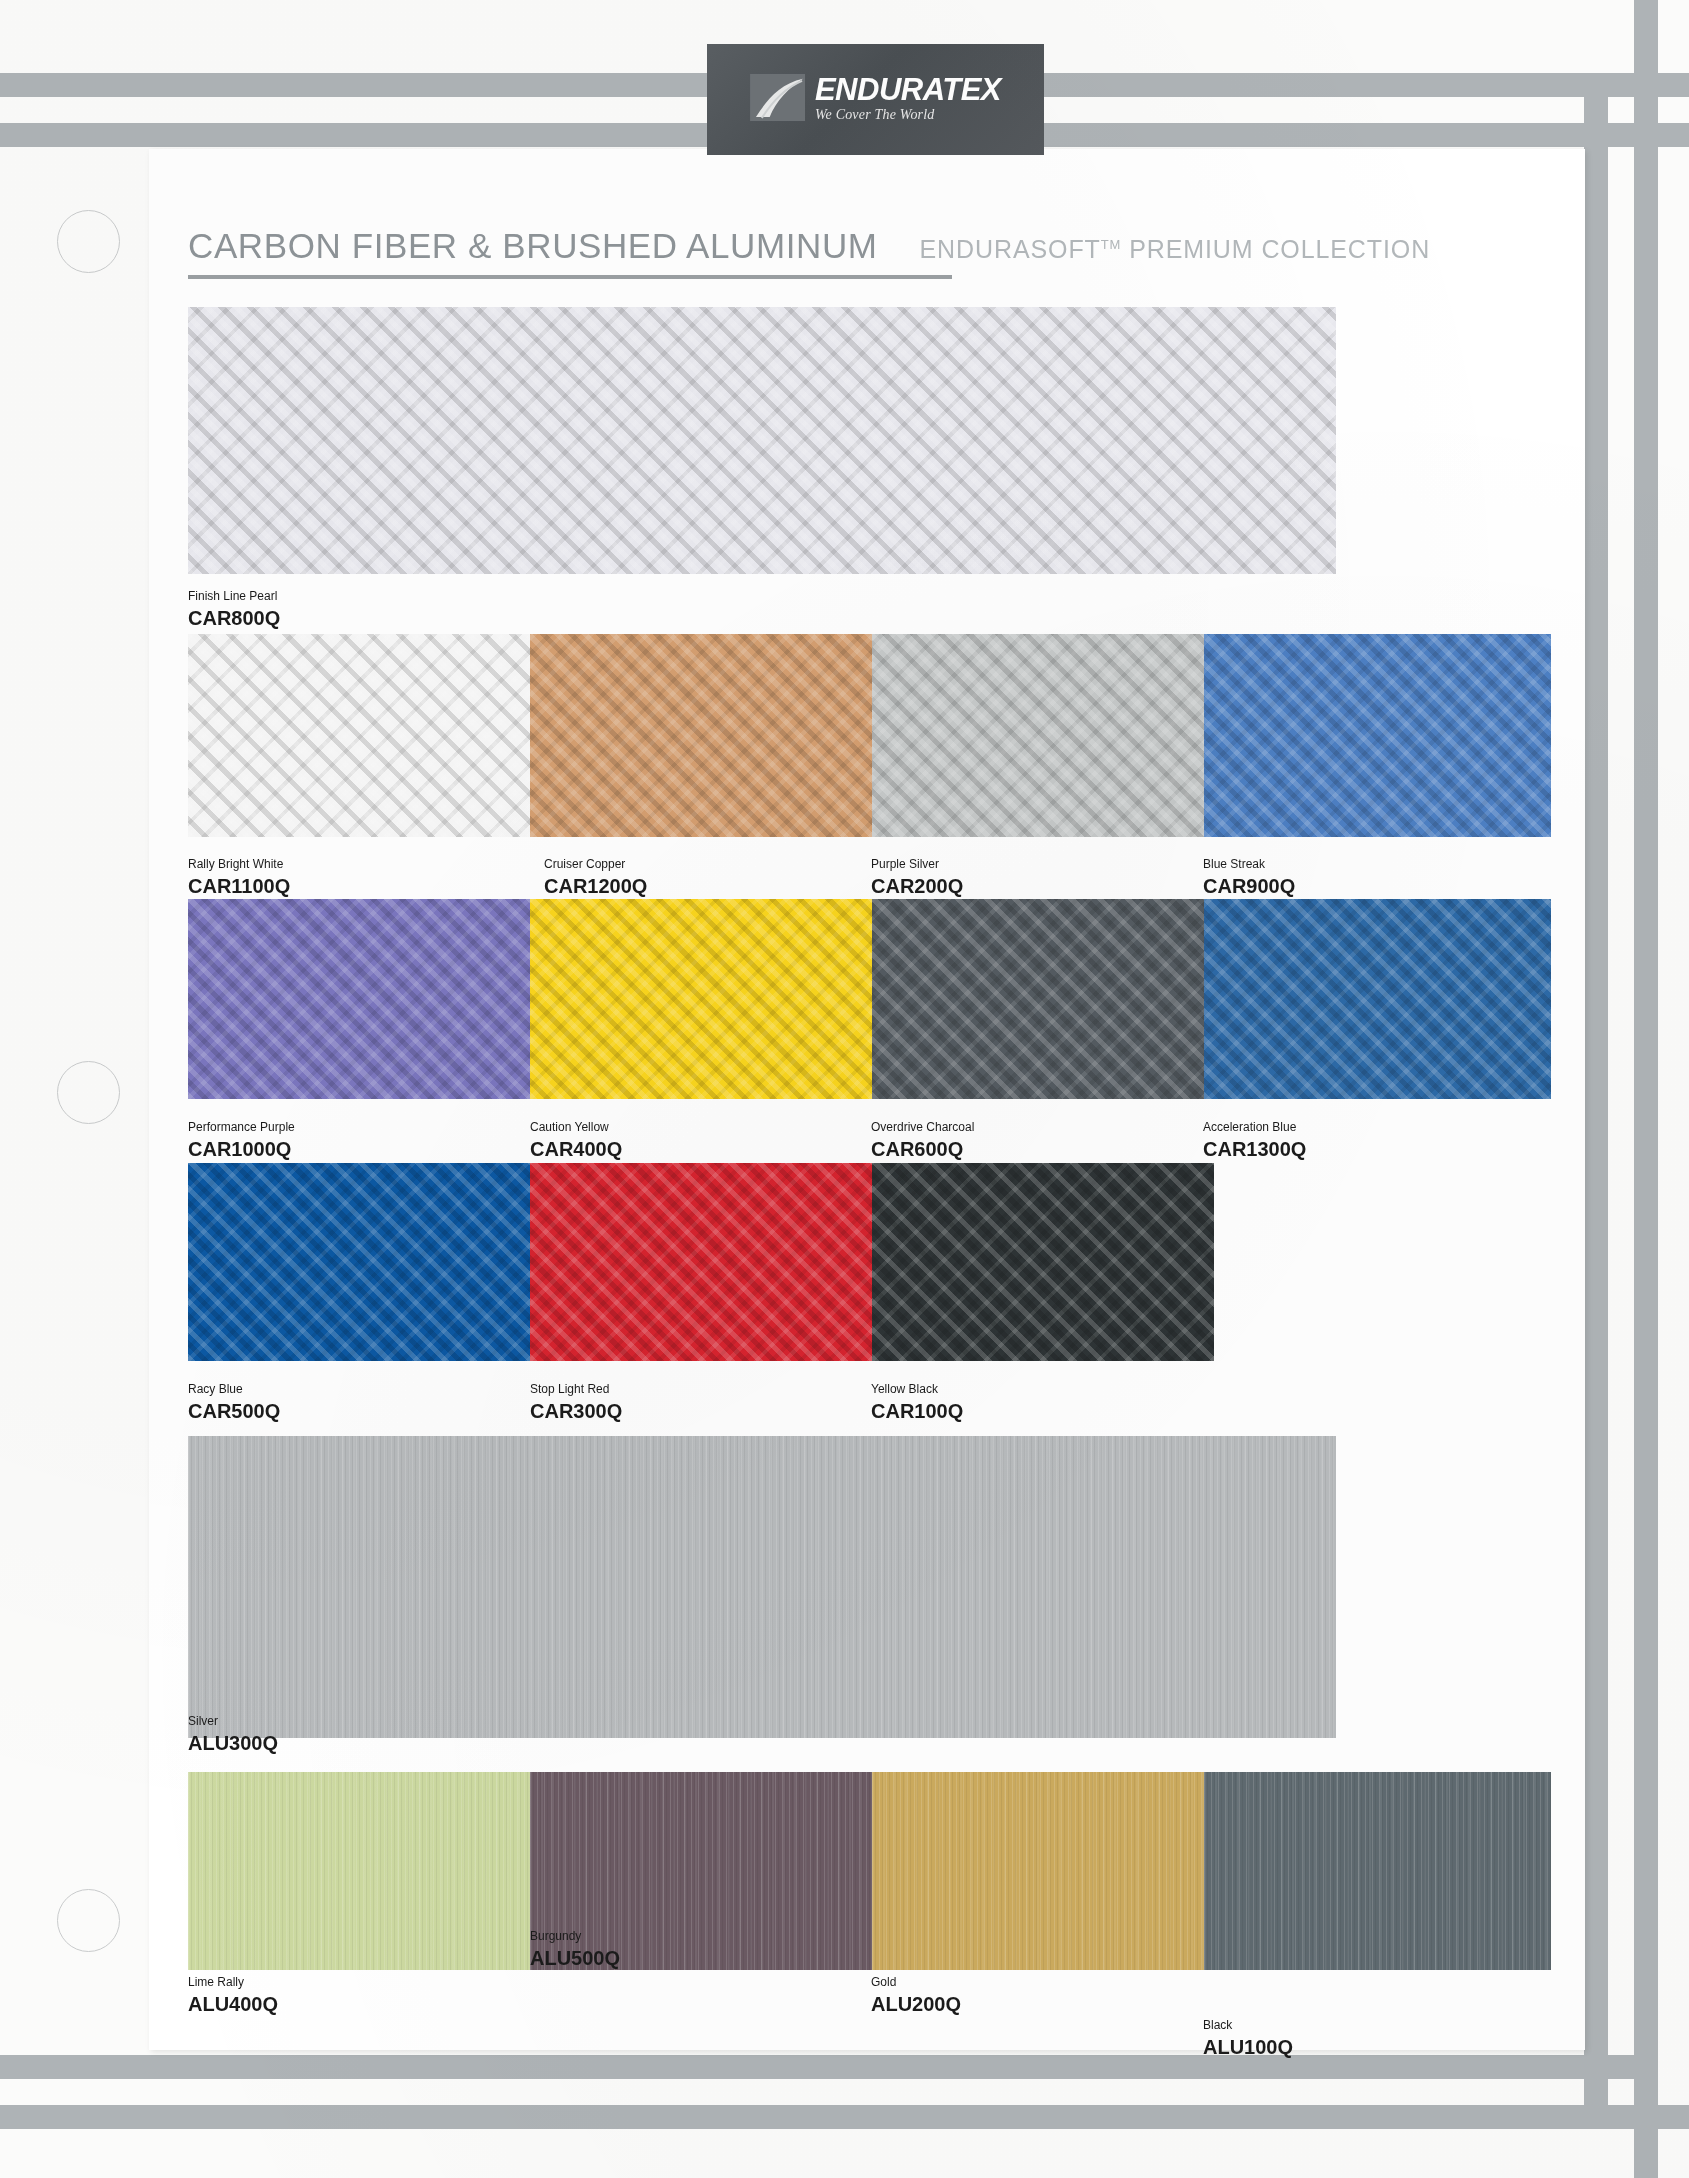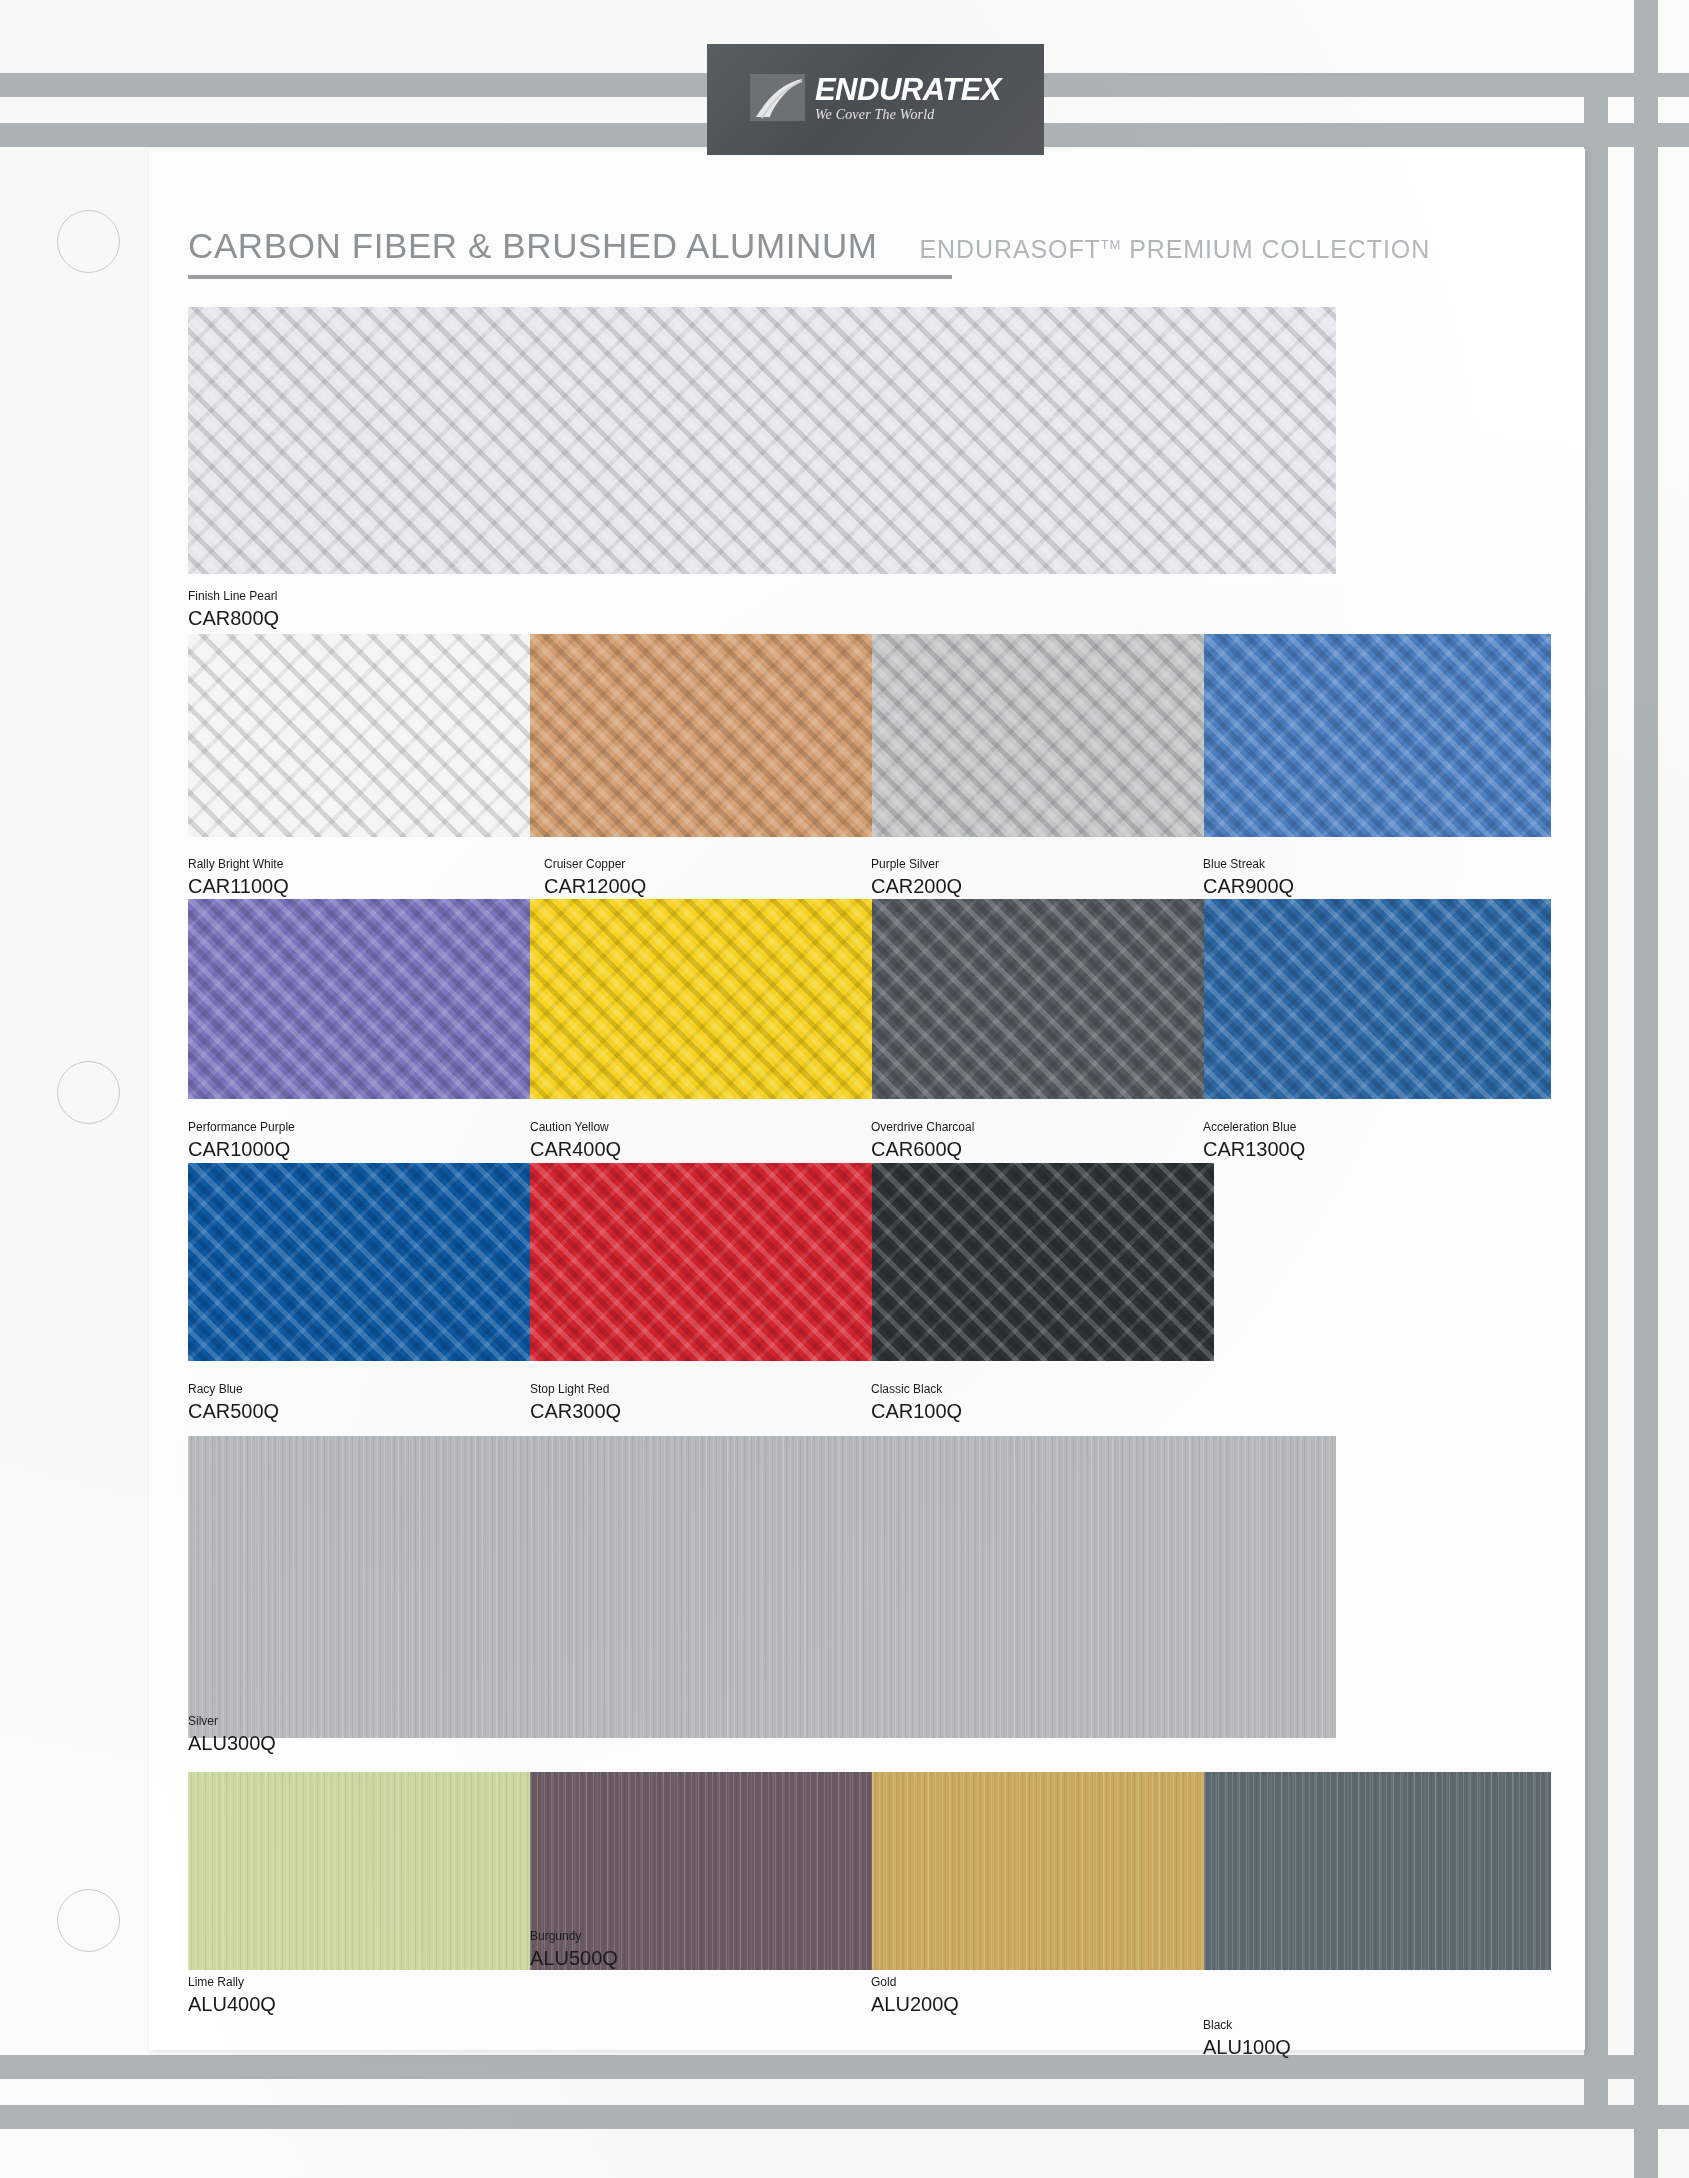--- a/index.html
+++ b/index.html
@@ -96,21 +96,21 @@
         rgba(255,255,255,0.15) 0px, rgba(255,255,255,0.15) 1px,
         rgba(0,0,0,0.00) 1px, rgba(0,0,0,0.00) 3px,
         rgba(0,0,0,0.06) 3px, rgba(0,0,0,0.06) 4px,
         rgba(0,0,0,0.00) 4px, rgba(0,0,0,0.00) 7px),
       repeating-linear-gradient(90deg,
         rgba(255,255,255,0.07) 0px, rgba(255,255,255,0.07) 2px,
         rgba(0,0,0,0.00) 2px, rgba(0,0,0,0.00) 11px);
   }
   .label{position:absolute;line-height:1.30;}
   .label .name{font-size:12px;color:#1b1b1b;white-space:nowrap;}
-  .label .code{font-size:20px;color:#1b1b1b;white-space:nowrap;}
+  .label .code{font-size:20px;color:#1b1b1b;white-space:nowrap;font-weight:bold;}
 
   
   .grain{
     position:absolute;inset:0;pointer-events:none;
     background:
       radial-gradient(circle at 18% 28%, rgba(0,0,0,0.012) 0 40%, rgba(0,0,0,0) 60%),
       radial-gradient(circle at 82% 76%, rgba(0,0,0,0.012) 0 40%, rgba(0,0,0,0) 60%);
   }
 </style>
 </head>
@@ -239,21 +239,21 @@
   </div>
 <div class="label" style="left: 188px; top: 1382px;">
     <div class="name">Racy Blue</div>
     <div class="code">CAR500Q</div>
   </div>
 <div class="label" style="left: 530px; top: 1382px;">
     <div class="name">Stop Light Red</div>
     <div class="code">CAR300Q</div>
   </div>
 <div class="label" style="left: 871px; top: 1382px;">
-    <div class="name">Classic Black</div>
+    <div class="name">Yellow Black</div>
     <div class="code">CAR100Q</div>
   </div>
 <div class="label" style="left: 188px; top: 1714px;">
     <div class="name">Silver</div>
     <div class="code">ALU300Q</div>
   </div>
 <div class="label" style="left: 188px; top: 1975px;">
     <div class="name">Lime Rally</div>
     <div class="code">ALU400Q</div>
   </div>

